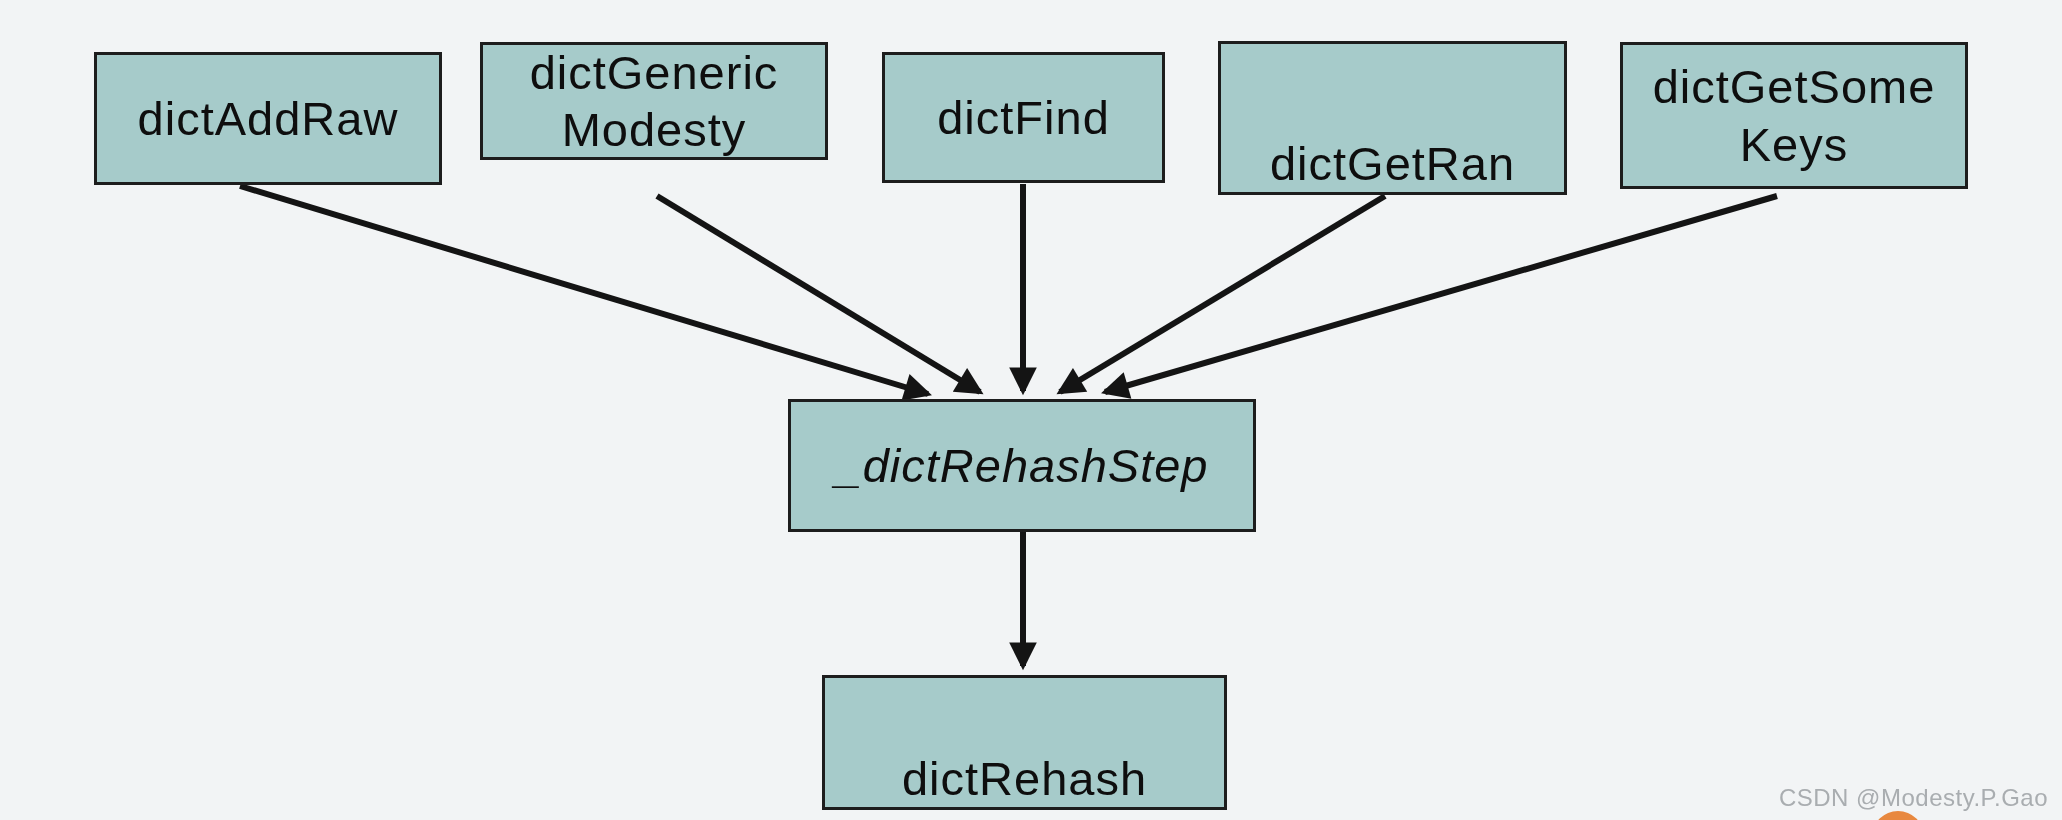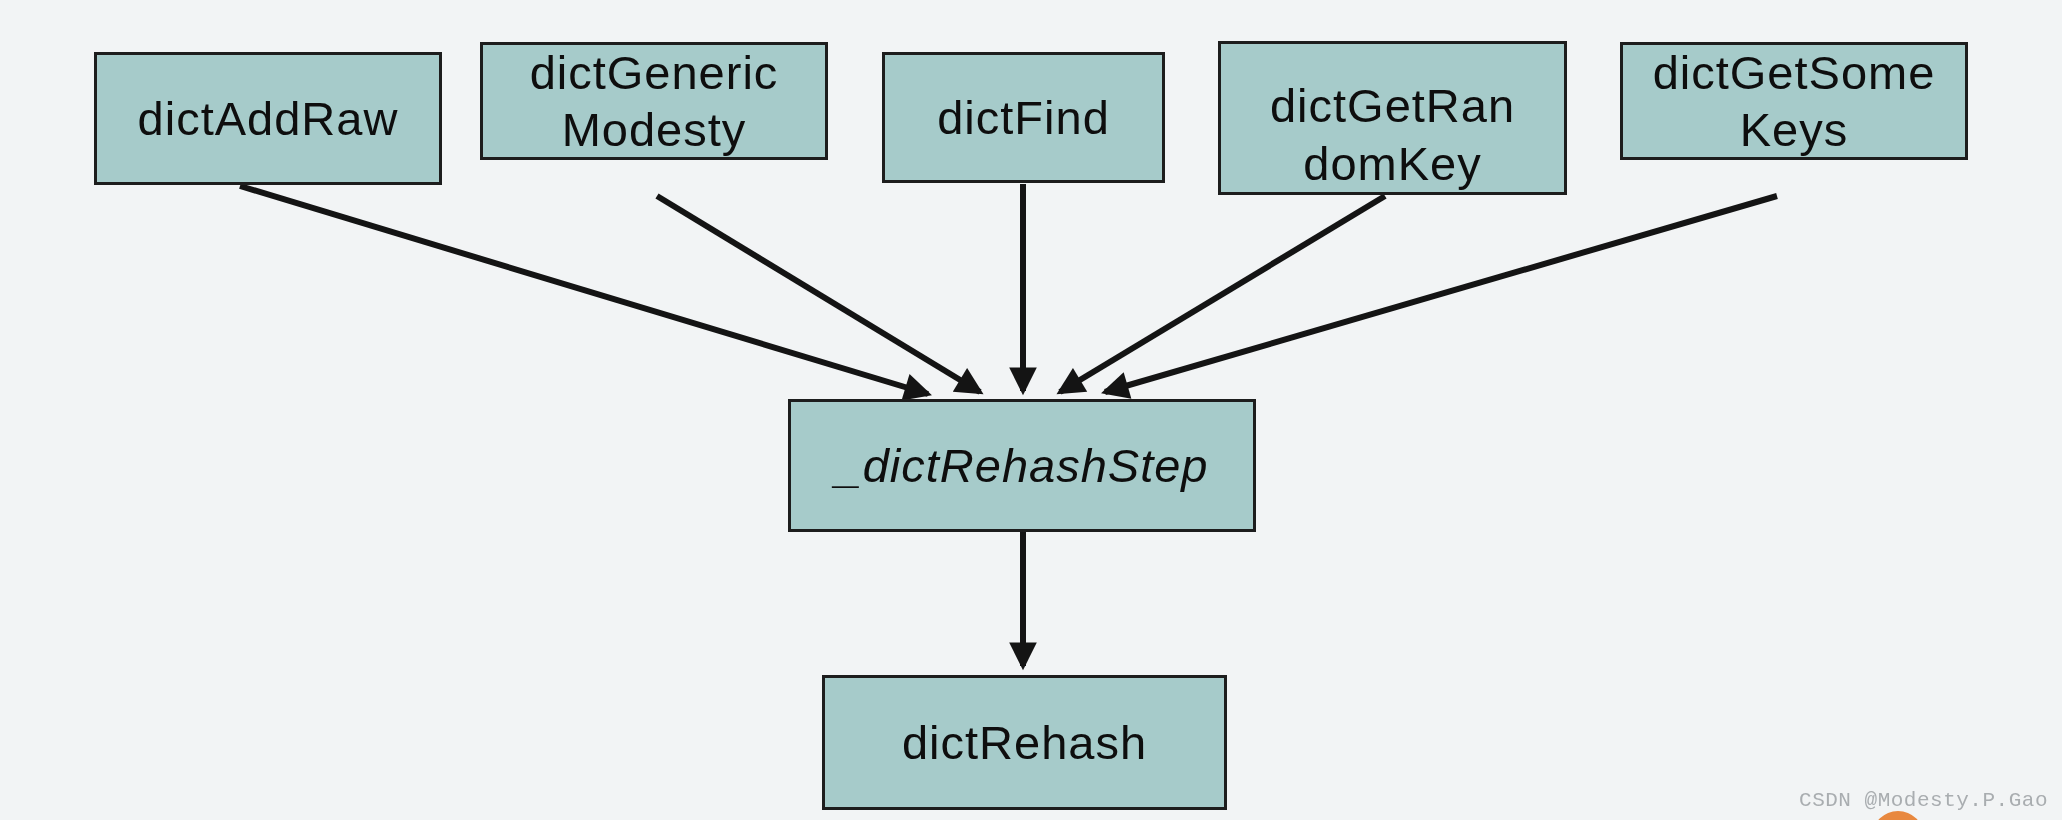--- a/index.html
+++ b/index.html
@@ -22,24 +22,23 @@
     font-size:47px;
     letter-spacing:1px;
     line-height:1.22;
     color:#0e0e0e;
     text-align:center;
     white-space:nowrap;
   }
   #watermark{
     position:absolute;
     right:14px;bottom:8px;
-    font-size:21px;
+    font-size:24px;
     letter-spacing:.5px;
     color:var(--watermark,#a9adb0);
-    font-family:Liberation Mono, monospace;
   }
   #logo-blob{
     position:absolute;
     left:1872px;top:811px;
     width:52px;height:52px;
     border-radius:50%;
     background:var(--logo,#e8883f);
   }
 </style>
 </head>
@@ -65,28 +64,27 @@
       </div>
       <div class="node" style="left: 480px; top: 42px; width: 348px; height: 118px;">
         <div>dictGeneric</div>
         <div>Modesty</div>
       </div>
       <div class="node" style="left: 882px; top: 52px; width: 283px; height: 131px;">
         <div>dictFind</div>
       </div>
       <div class="node" style="left: 1218px; top: 41px; width: 349px; height: 154px; justify-content: flex-end;">
         <div>dictGetRan</div>
-        <div>domKey</div>
       </div>
-      <div class="node" style="left: 1620px; top: 42px; width: 348px; height: 118px;">
+      <div class="node" style="left: 1620px; top: 42px; width: 348px; height: 147px;">
         <div>dictGetSome</div>
         <div>Keys</div>
       </div>
       <div class="node" style="left: 788px; top: 399px; width: 468px; height: 133px; font-style: italic;">
         <div>_dictRehashStep</div>
       </div>
-      <div class="node" style="left: 822px; top: 675px; width: 405px; height: 135px;">
+      <div class="node" style="left: 822px; top: 675px; width: 405px; height: 135px; justify-content: flex-end;">
         <div>dictRehash</div>
       </div>
     </div>
   <div id="watermark">CSDN @Modesty.P.Gao</div>
   <div id="logo-blob"></div>
 </div>
 
 </body></html>

